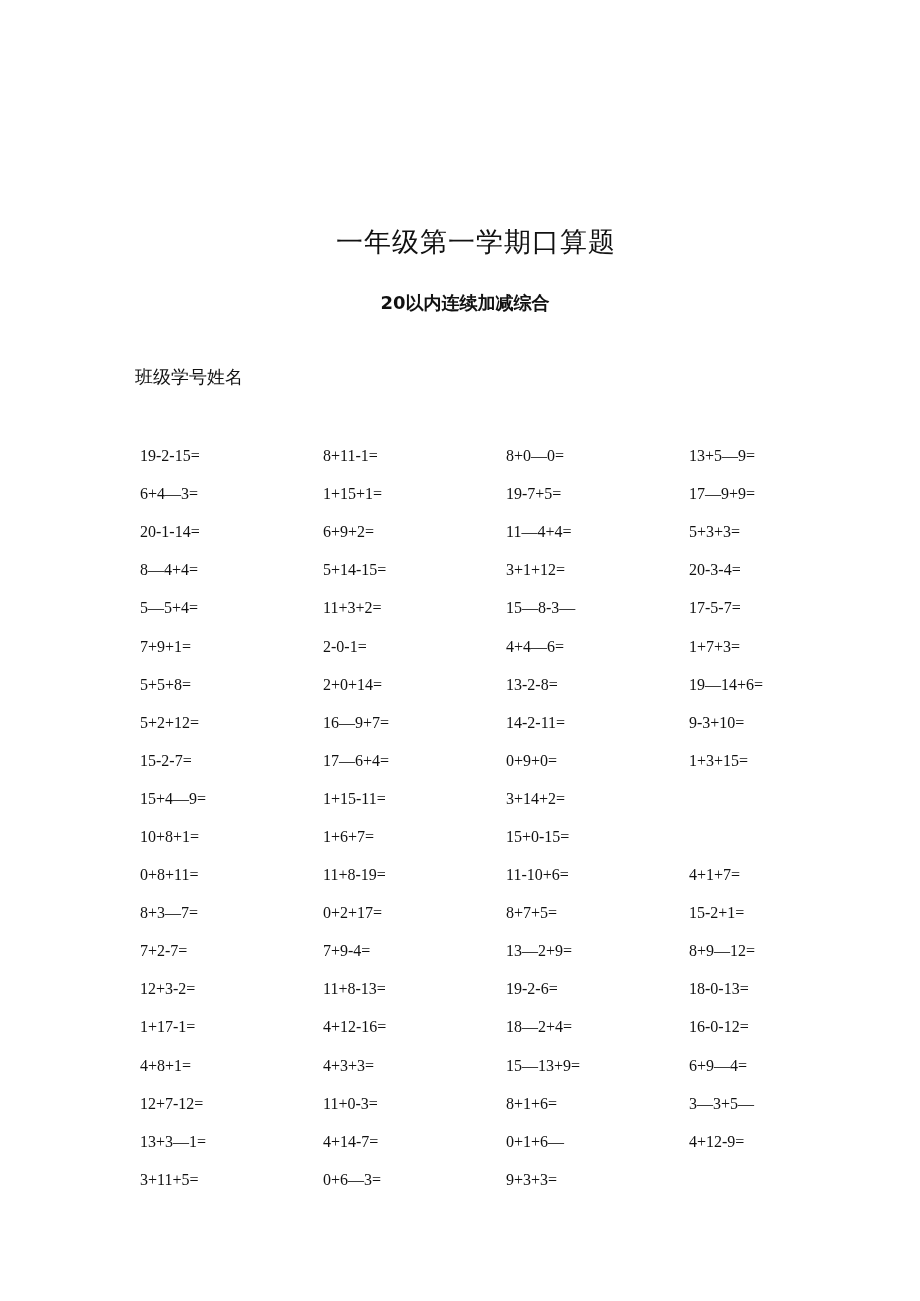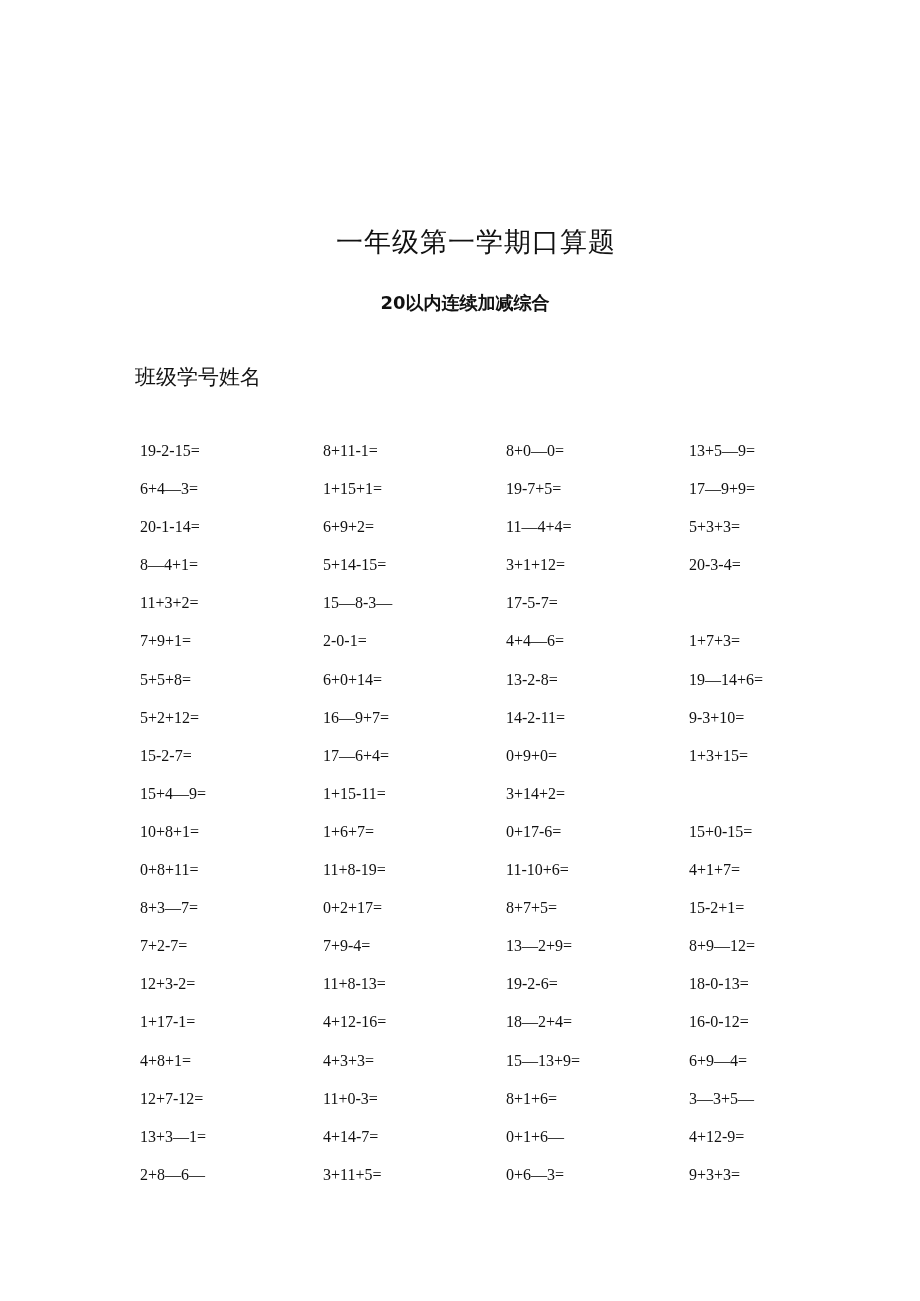--- a/index.html
+++ b/index.html
@@ -37,33 +37,34 @@
       font-size: 18px;
       font-weight: bold;
       line-height: 28px;
       margin: 0;
       font-family: "DejaVu Sans", "Liberation Sans", sans-serif;
     }
     .info-line {
       position: absolute;
       left: 135px;
       top: 363px;
-      font-size: 21px;
+      font-size: 18px;
       line-height: 28px;
       font-family: "DejaVu Serif", "Liberation Serif", serif;
     }
     .grid {
       position: absolute;
       left: 140px;
       top: 437px;
       width: 740px;
     }
     .row {
       display: flex;
       height: 38.1px;
+      align-items: center;
     }
     .cell {
       width: 183px;
       flex: 0 0 183px;
       font-size: 16px;
       line-height: 28px;
       white-space: nowrap;
       font-family: "Liberation Serif", "DejaVu Serif", serif;
     }
   </style>
@@ -87,39 +88,40 @@
       <div class="cell">19-7+5=</div>
       <div class="cell">17—9+9=</div>
     </div>
     <div class="row">
       <div class="cell">20-1-14=</div>
       <div class="cell">6+9+2=</div>
       <div class="cell">11—4+4=</div>
       <div class="cell">5+3+3=</div>
     </div>
     <div class="row">
-      <div class="cell">8—4+1=</div>
+      <div class="cell">8—4+4=</div>
       <div class="cell">5+14-15=</div>
       <div class="cell">3+1+12=</div>
       <div class="cell">20-3-4=</div>
     </div>
     <div class="row">
+      <div class="cell">5—5+4=</div>
       <div class="cell">11+3+2=</div>
       <div class="cell">15—8-3—</div>
       <div class="cell">17-5-7=</div>
     </div>
     <div class="row">
       <div class="cell">7+9+1=</div>
       <div class="cell">2-0-1=</div>
       <div class="cell">4+4—6=</div>
       <div class="cell">1+7+3=</div>
     </div>
     <div class="row">
       <div class="cell">5+5+8=</div>
-      <div class="cell">6+0+14=</div>
+      <div class="cell">2+0+14=</div>
       <div class="cell">13-2-8=</div>
       <div class="cell">19—14+6=</div>
     </div>
     <div class="row">
       <div class="cell">5+2+12=</div>
       <div class="cell">16—9+7=</div>
       <div class="cell">14-2-11=</div>
       <div class="cell">9-3+10=</div>
     </div>
     <div class="row">
@@ -129,21 +131,20 @@
       <div class="cell">1+3+15=</div>
     </div>
     <div class="row">
       <div class="cell">15+4—9=</div>
       <div class="cell">1+15-11=</div>
       <div class="cell">3+14+2=</div>
     </div>
     <div class="row">
       <div class="cell">10+8+1=</div>
       <div class="cell">1+6+7=</div>
-      <div class="cell">0+17-6=</div>
       <div class="cell">15+0-15=</div>
     </div>
     <div class="row">
       <div class="cell">0+8+11=</div>
       <div class="cell">11+8-19=</div>
       <div class="cell">11-10+6=</div>
       <div class="cell">4+1+7=</div>
     </div>
     <div class="row">
       <div class="cell">8+3—7=</div>
@@ -181,18 +182,17 @@
       <div class="cell">8+1+6=</div>
       <div class="cell">3—3+5—</div>
     </div>
     <div class="row">
       <div class="cell">13+3—1=</div>
       <div class="cell">4+14-7=</div>
       <div class="cell">0+1+6—</div>
       <div class="cell">4+12-9=</div>
     </div>
     <div class="row">
-      <div class="cell">2+8—6—</div>
       <div class="cell">3+11+5=</div>
       <div class="cell">0+6—3=</div>
       <div class="cell">9+3+3=</div>
     </div>
   </div>
 
 </body></html>

